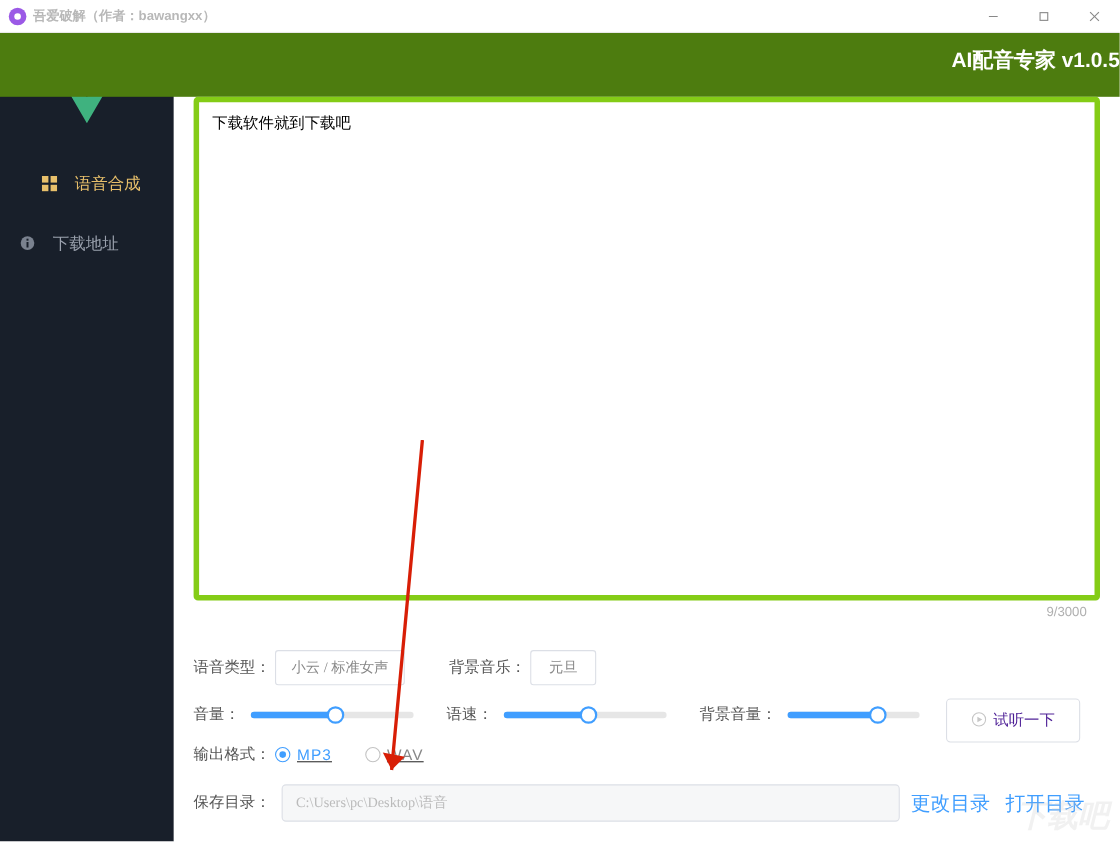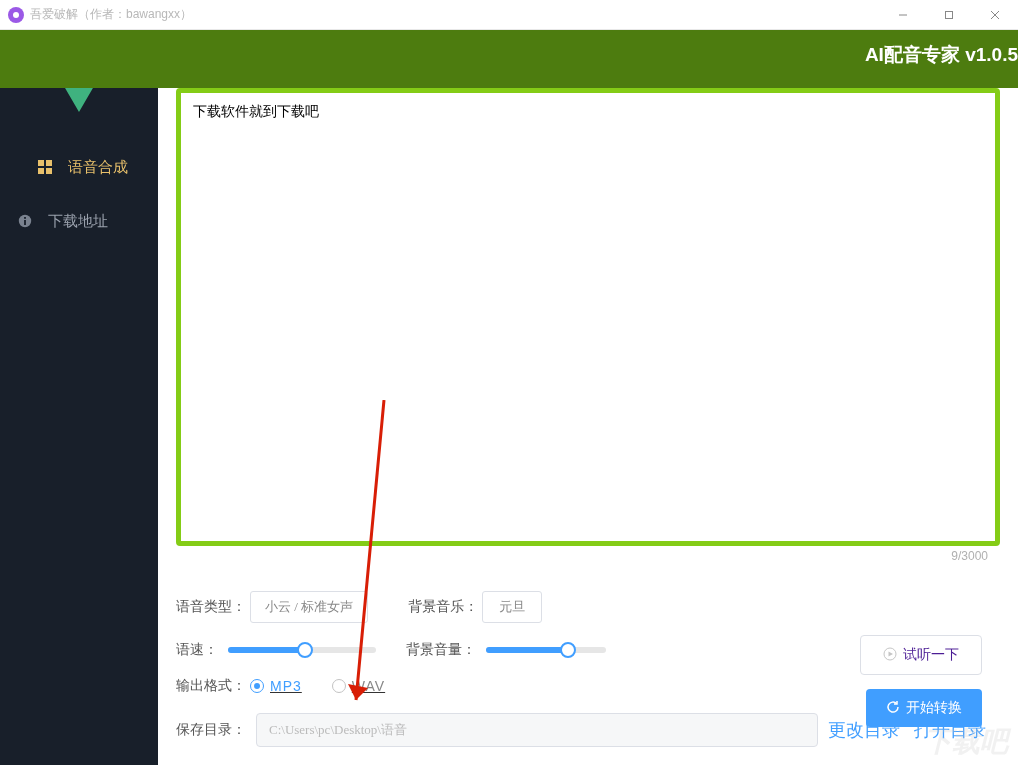--- a/index.html
+++ b/index.html
@@ -13,20 +13,21 @@
   overflow: hidden;
 }
 .titlebar {
   height: 30px;
   display: flex;
   align-items: center;
   border-bottom: 1px solid #e8e8e8;
   background: #fff;
   padding: 0 8px;
   position: relative;
+  font-weight: bold;
 }
 .titlebar .app-icon {
   width: 16px; height: 16px;
   background: #9b59e6;
   border-radius: 50%;
   display: flex; align-items: center; justify-content: center;
   color: #fff; font-size: 10px;
   margin-right: 6px;
 }
 .titlebar .title-text {
@@ -344,20 +345,27 @@
 
         <div class="row">
           <span class="label">语音类型：</span>
           <span class="select-box">小云 / 标准女声</span>
           <span style="width:40px"></span>
           <span class="label">背景音乐：</span>
           <span class="select-box">元旦</span>
         </div>
 
         <div class="row" style="position:relative;">
+          <div class="slider-block">
+            <span class="label">音量：</span>
+            <div class="slider-bar">
+              <div class="slider-fill" id="vol-fill" style="width: 52%;"></div>
+              <div class="slider-thumb" id="vol-thumb" style="left: 52%;"></div>
+            </div>
+          </div>
           <div class="slider-block">
             <span class="label">语速：</span>
             <div class="slider-bar">
               <div class="slider-fill" id="spd-fill" style="width: 52%;"></div>
               <div class="slider-thumb" id="spd-thumb" style="left: 52%;"></div>
             </div>
           </div>
           <div class="slider-block" style="margin-right:0;">
             <span class="label">背景音量：</span>
             <div class="slider-bar">
@@ -369,29 +377,20 @@
           <div class="right-stack" style="top:-6px;">
             <button class="btn-outline">
               <span>
                 <svg width="14" height="14" viewBox="0 0 14 14">
                     <circle cx="7" cy="7" r="6" fill="none" stroke="#c6c6c6" stroke-width="1"></circle>
                     <polygon points="5.5,4.5 10,7 5.5,9.5" fill="#c6c6c6"></polygon>
                   </svg>
               </span>
               <span>试听一下</span>
             </button>
-            <button class="btn-primary">
-              <span>
-                <svg width="14" height="14" viewBox="0 0 14 14" fill="none" stroke="#fff" stroke-width="1.5">
-                    <path d="M12 7a5 5 0 1 1-1.5-3.5"></path>
-                    <polyline points="11,1 11,4 8,4"></polyline>
-                  </svg>
-              </span>
-              <span>开始转换</span>
-            </button>
           </div>
         </div>
 
         <div class="row">
           <span class="label">输出格式：</span>
           <span class="radio-wrap">
             <span class="radio-circle checked"></span>
             <span class="radio-label checked">MP3</span>
           </span>
           <span class="radio-wrap">

